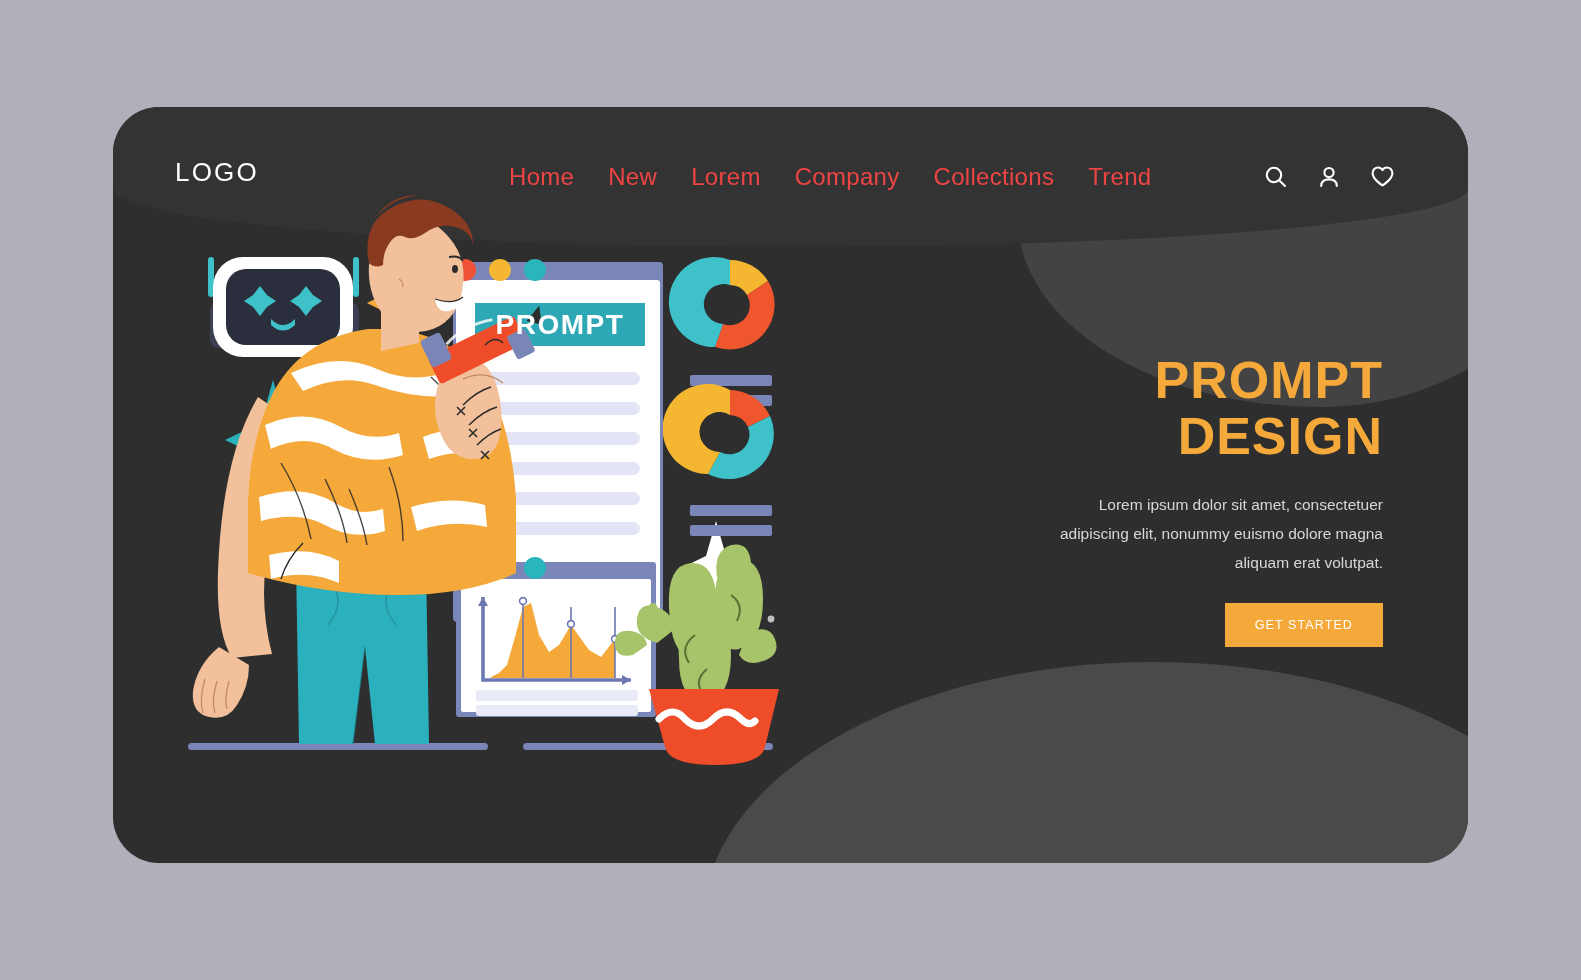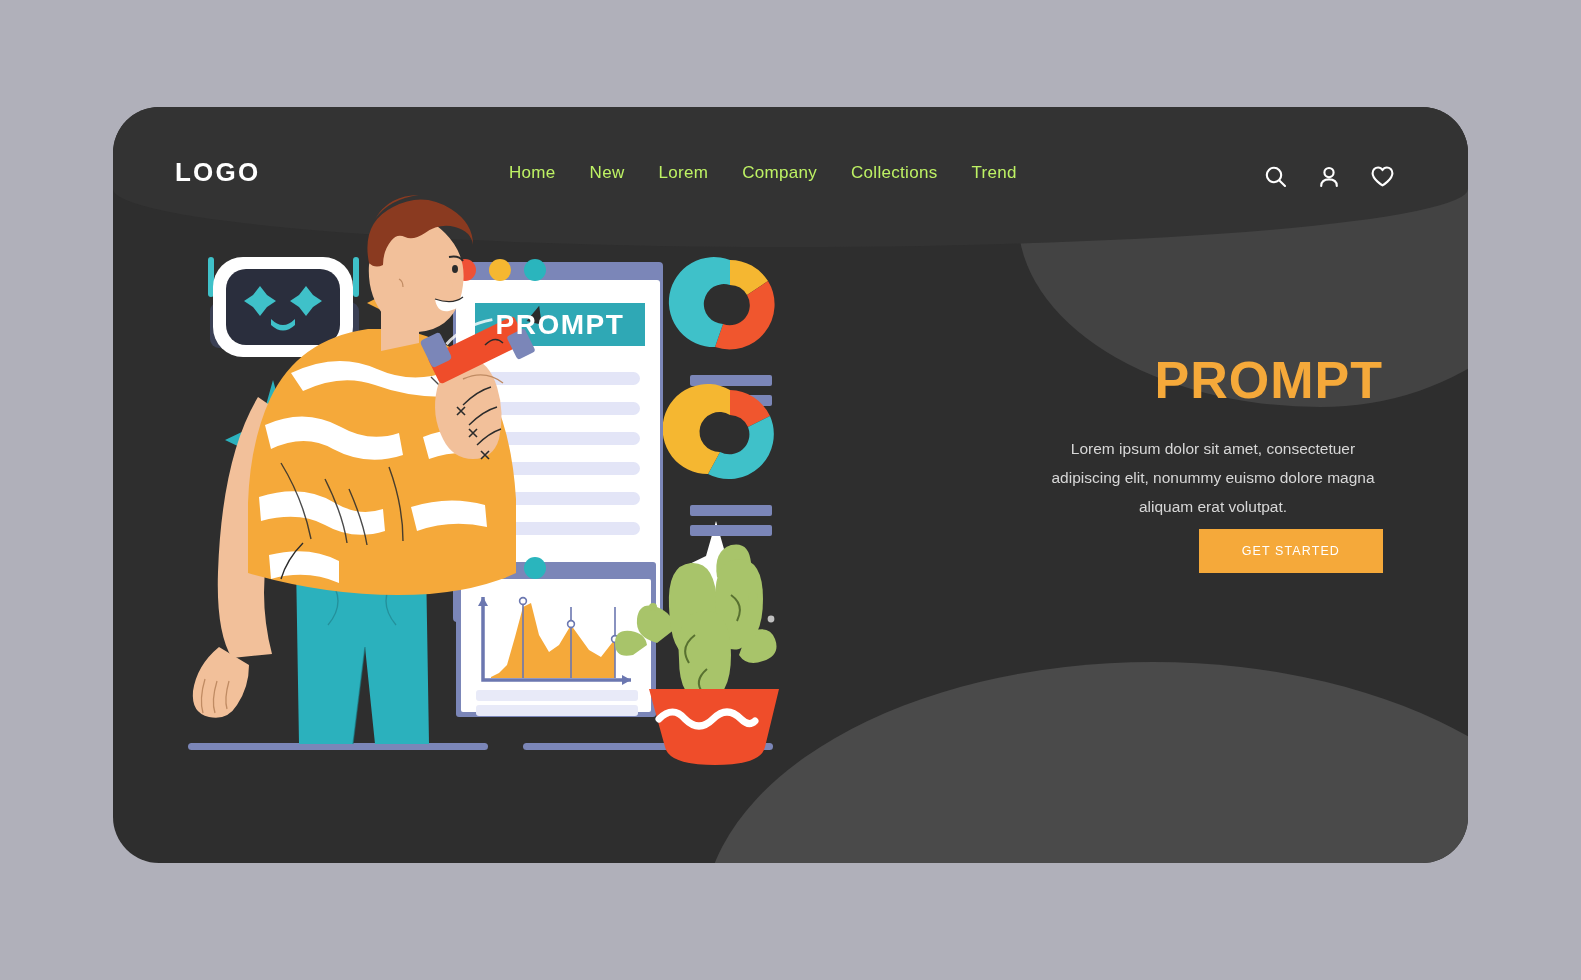--- a/index.html
+++ b/index.html
@@ -40,53 +40,53 @@
     border-bottom-left-radius:60% 70px;
     border-bottom-right-radius:60% 70px;
     z-index:3;
   }
   .header-inner{
     position:absolute; left:0; top:0; width:100%; height:130px;
     display:flex; align-items:center; z-index:5;
   }
   .logo{
     position:absolute; left:62px; top:50px;
-    color:#ffffff; font-size:26px; font-weight:bold; letter-spacing:2.2px;
+    color:#ffffff; font-size:26px; font-weight:normal; letter-spacing:2.2px;
   }
   .nav{
     position:absolute; left:396px; top:56px;
     display:flex; gap:34px; align-items:center;
   }
   .nav-item{
-    color:#bef264; font-size:17px; letter-spacing:.3px;
+    color:#ef4444; font-size:24px; letter-spacing:.3px;
     cursor:pointer; white-space:nowrap;
   }
   .head-icons{
     position:absolute; right:72px; top:56px;
     display:flex; gap:27px; align-items:center;
   }
   .head-icons svg{ display:block; }
 
   
   .hero{
     position:absolute; left:930px; top:245px; width:340px;
     text-align:right; z-index:6;
   }
   .hero h1{
     color:#F5A93A; font-size:52px; line-height:56px;
     font-weight:bold; letter-spacing:1px;
   }
   .hero p{
-    margin-top:26px; color:#d7d7d7; font-size:15.5px; line-height:29px;text-align:center;
+    margin-top:26px; color:#d7d7d7; font-size:15.5px; line-height:29px;
   }
   .cta{
-    display:inline-block; margin-top:8px;
+    display:inline-block; margin-top:26px;
     background:#F5A93A; color:#ffffff;
     font-size:12.5px; letter-spacing:1.1px;
-    padding:15px 43px; border:none; cursor:pointer;
+    padding:15px 30px; border:none; cursor:pointer;
   }
 
   
   .illo{ position:absolute; left:0; top:0; width:100%; height:100%; z-index:4; }
 
   
   .abs{ position:absolute; }
 </style>
 </head>
 <body>
@@ -310,19 +310,20 @@
           <svg width="27" height="27" viewBox="0 0 27 27" fill="none" stroke="#ffffff" stroke-width="2.1">
             <path d="M13.5 22.4 C13.5 22.4 3.6 16.4 3.6 10.2 C3.6 6.8 6.2 4.5 9.1 4.5 C11.1 4.5 12.7 5.7 13.5 7.1 C14.3 5.7 15.9 4.5 17.9 4.5 C20.8 4.5 23.4 6.8 23.4 10.2 C23.4 16.4 13.5 22.4 13.5 22.4 Z" stroke-linejoin="round"></path>
           </svg>
         </span>
       </div>
     </div>
 
     <div class="hero">
       <h1>
         <span>PROMPT</span><br>
+        <span>DESIGN</span>
       </h1>
       <p>Lorem ipsum dolor sit amet, consectetuer adipiscing elit, nonummy euismo dolore magna aliquam erat volutpat.</p>
       <button class="cta">GET STARTED</button>
     </div>
 
   </div>
 </div>
 
 </body></html>

